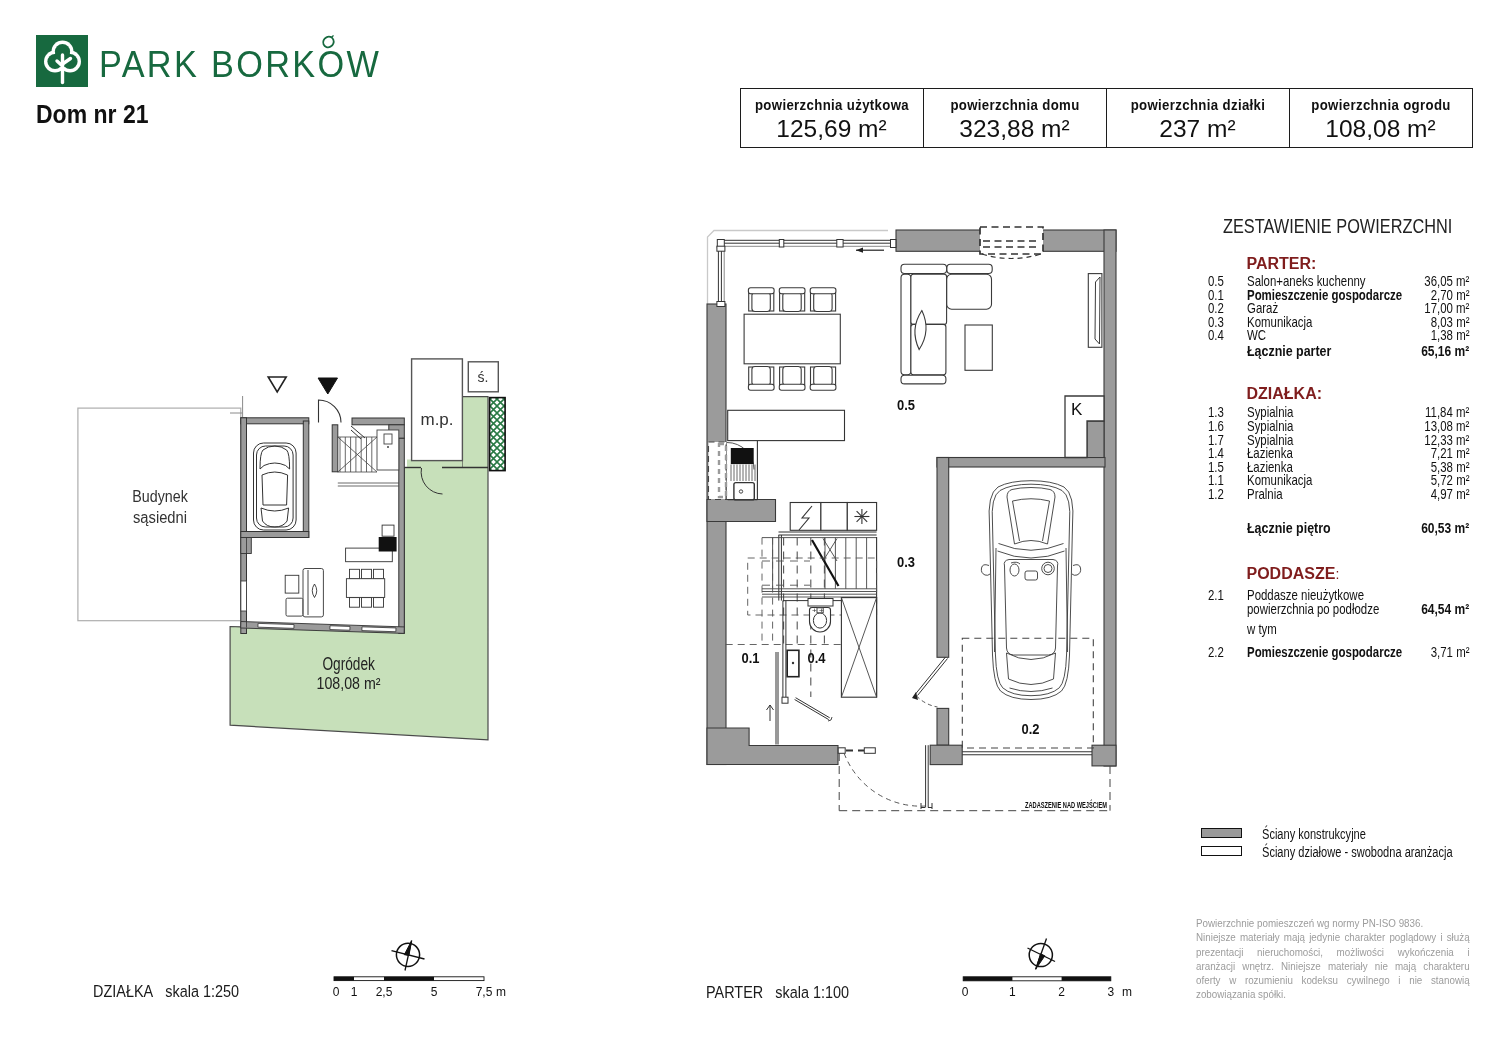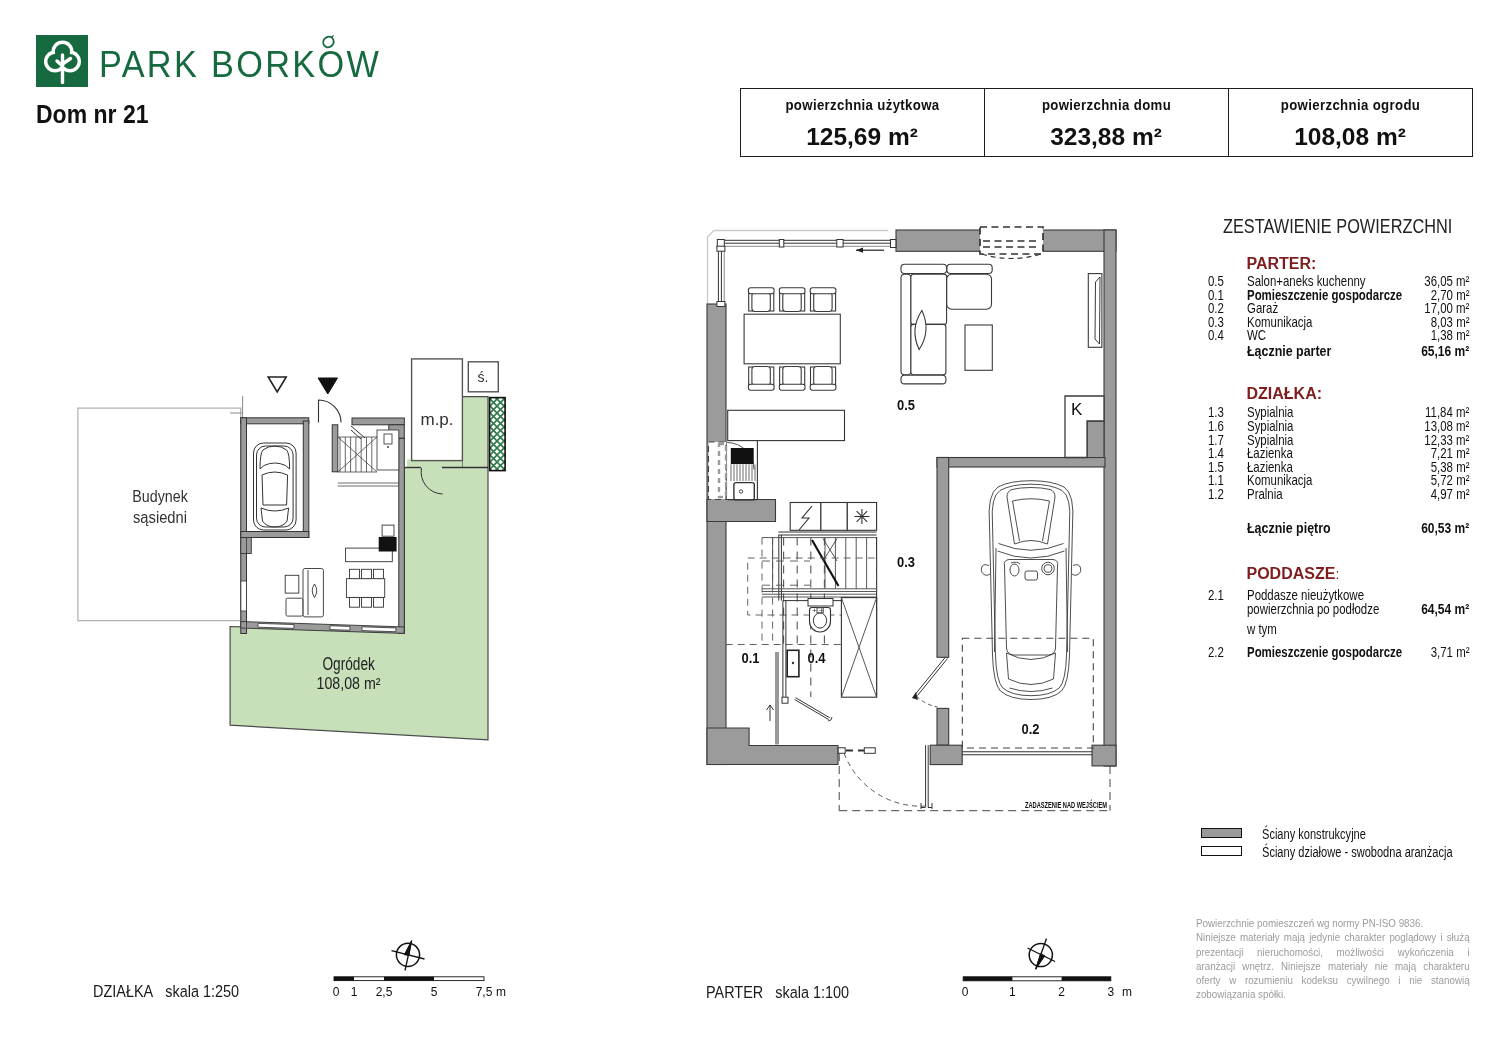--- a/index.html
+++ b/index.html
@@ -1,21 +1,21 @@
 <!DOCTYPE html>
 <html><head>
 <meta charset="utf-8">
 <style>
 *{margin:0;padding:0;box-sizing:border-box}
 html,body{width:1497px;height:1058px;background:#fff;overflow:hidden}
 body{position:relative;font-family:"Liberation Sans",sans-serif;color:#1a1a1a}
 .abs{position:absolute}
 .cell{flex:1;border-left:1.7px solid #1c1c1c;text-align:center;padding-top:8.3px}
 .cell .lbl{font-size:15px;line-height:1;font-weight:bold;letter-spacing:0.4px;color:#111;white-space:nowrap;transform:scaleX(0.88);transform-origin:50% 0}
-.cell .val{font-size:24.5px;line-height:1;font-weight:bold;color:#111;margin-top:13px}
+.cell .val{font-size:24.5px;line-height:1;font-weight:normal;color:#111;margin-top:5px}
 .trow{position:absolute;left:1208px;width:261px;font-size:14.3px;line-height:1;color:#111;white-space:nowrap}
 .trow .num{position:absolute;left:0;transform:scaleX(0.8);transform-origin:0 0}
 .trow .nm{position:absolute;left:38.5px;transform:scaleX(0.8);transform-origin:0 0}
 .trow .vl{position:absolute;right:0;transform:scaleX(0.8);transform-origin:100% 0}
 .thead{position:absolute;left:1246.5px;font-size:16px;line-height:1;font-weight:bold;color:#7f1d1d;white-space:nowrap}
 </style>
 </head>
 <body>
 <svg class="abs" style="left:0;top:0" width="1497" height="1058" viewBox="0 0 1497 1058" fill="none">
 
@@ -441,30 +441,34 @@
 <path d="M26.5 31 L21 26"></path>
 <path d="M26.5 29 L34.5 23.5"></path>
 </g>
 </svg>
 <div class="abs" style="left:98.5px;top:44px;font-size:37px;color:#17693f;letter-spacing:2.5px;white-space:nowrap;transform:scaleX(0.927);transform-origin:0 0">PARK BORK<span style="position:relative">O<svg style="position:absolute;left:4px;top:-9px" width="15" height="14" viewBox="0 0 15 14">
         <ellipse cx="7.5" cy="7" rx="5.8" ry="5.2" stroke="#17693f" stroke-width="1.9" fill="none" transform="rotate(-25 7.5 7)"></ellipse>
         <path d="M10.5 2.5 l2.5 -2" stroke="#17693f" stroke-width="1.4"></path>
       </svg></span>W</div>
 <div class="abs" style="left:35.5px;top:101px;font-size:26px;line-height:1;font-weight:bold;color:#111;white-space:nowrap;transform:scaleX(0.885);transform-origin:0 0">Dom nr 21</div>
 
-<div class="abs" style="left:739.5px;top:87.8px;width:733px;height:69px;border:1.7px solid #1c1c1c;display:flex">
+<div class="abs" style="left:739.5px;top:87.8px;width:733px;height:60px;border:1.7px solid #1c1c1c;display:flex">
 <div class="cell" style="border-left:none">
       <div class="lbl">powierzchnia użytkowa</div>
       <div class="val">125,69 m²</div>
     </div>
 <div class="cell">
       <div class="lbl">powierzchnia domu</div>
       <div class="val">323,88 m²</div>
     </div>
 <div class="cell">
+      <div class="lbl">powierzchnia działki</div>
+      <div class="val">237 m²</div>
+    </div>
+<div class="cell">
       <div class="lbl">powierzchnia ogrodu</div>
       <div class="val">108,08 m²</div>
     </div>
 </div>
 
 <div class="abs" style="left:1223px;top:215.5px;font-size:20.4px;line-height:1;color:#222;white-space:nowrap;transform:scaleX(0.8);transform-origin:0 0">ZESTAWIENIE POWIERZCHNI</div>
 <div class="thead" style="top:255.6px">PARTER:</div>
 <div class="trow" style="top:274.2px">
     <span class="num">0.5</span>
     <span class="nm">Salon+aneks kuchenny</span>

